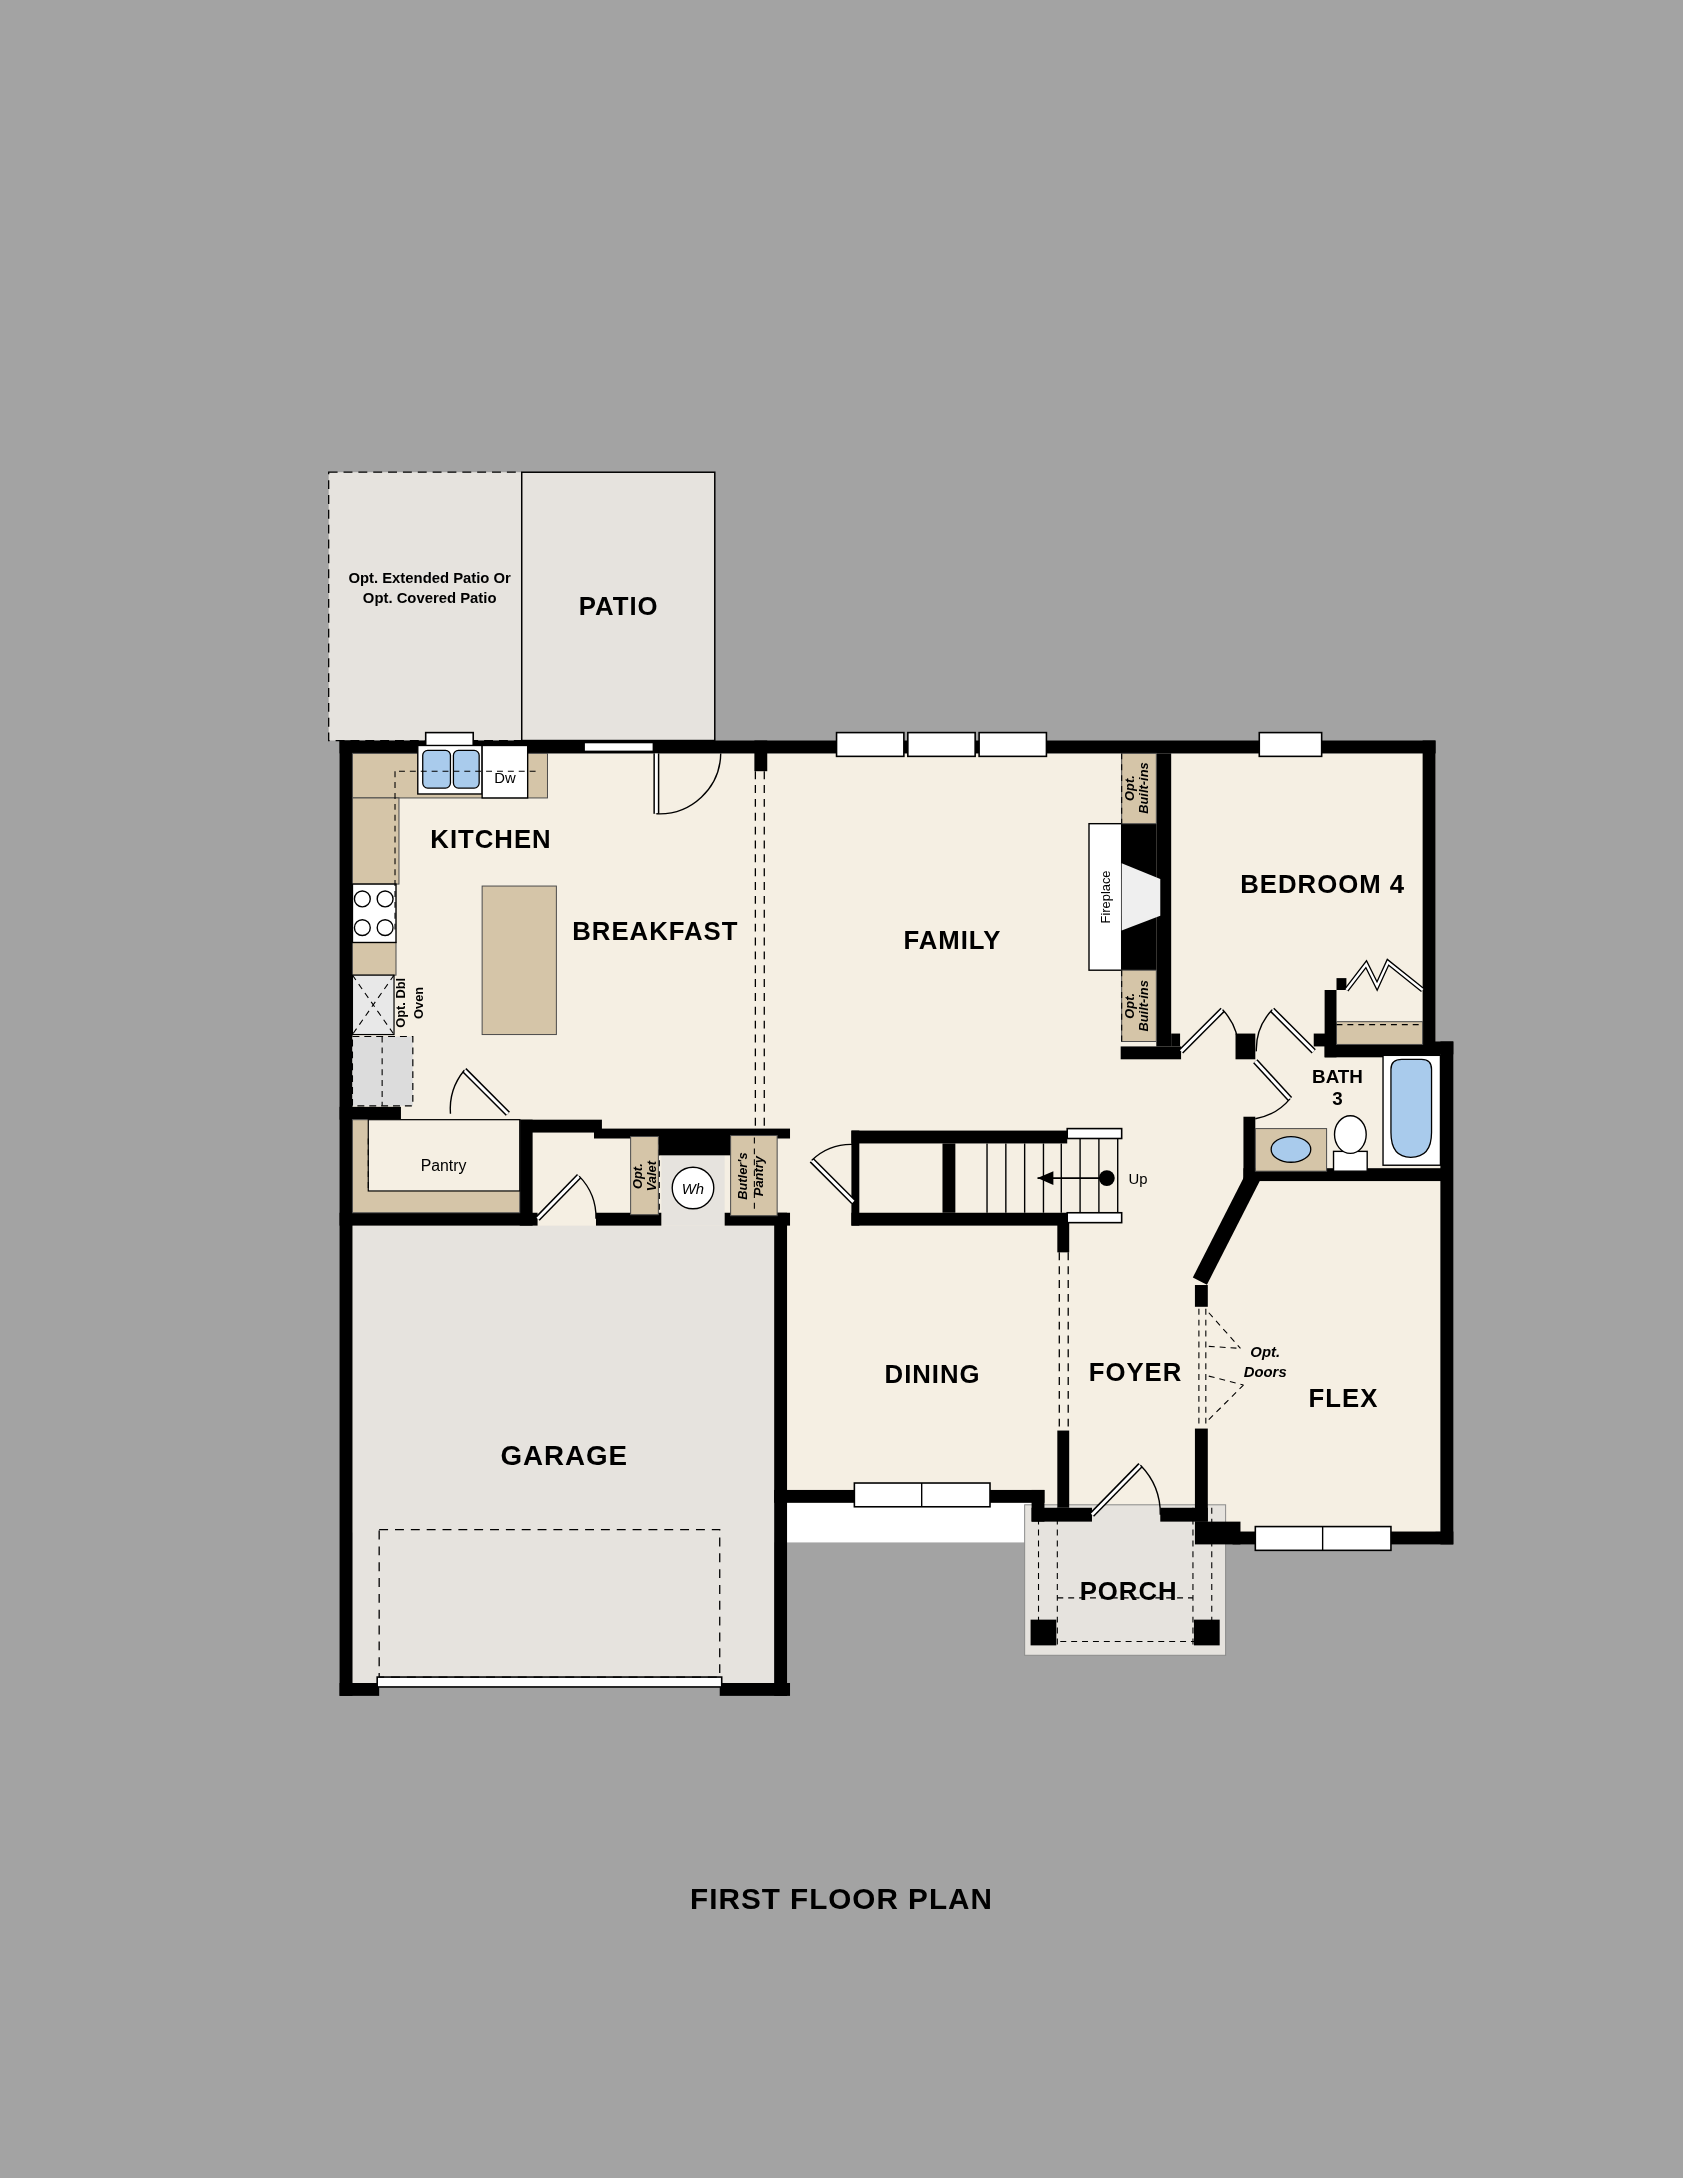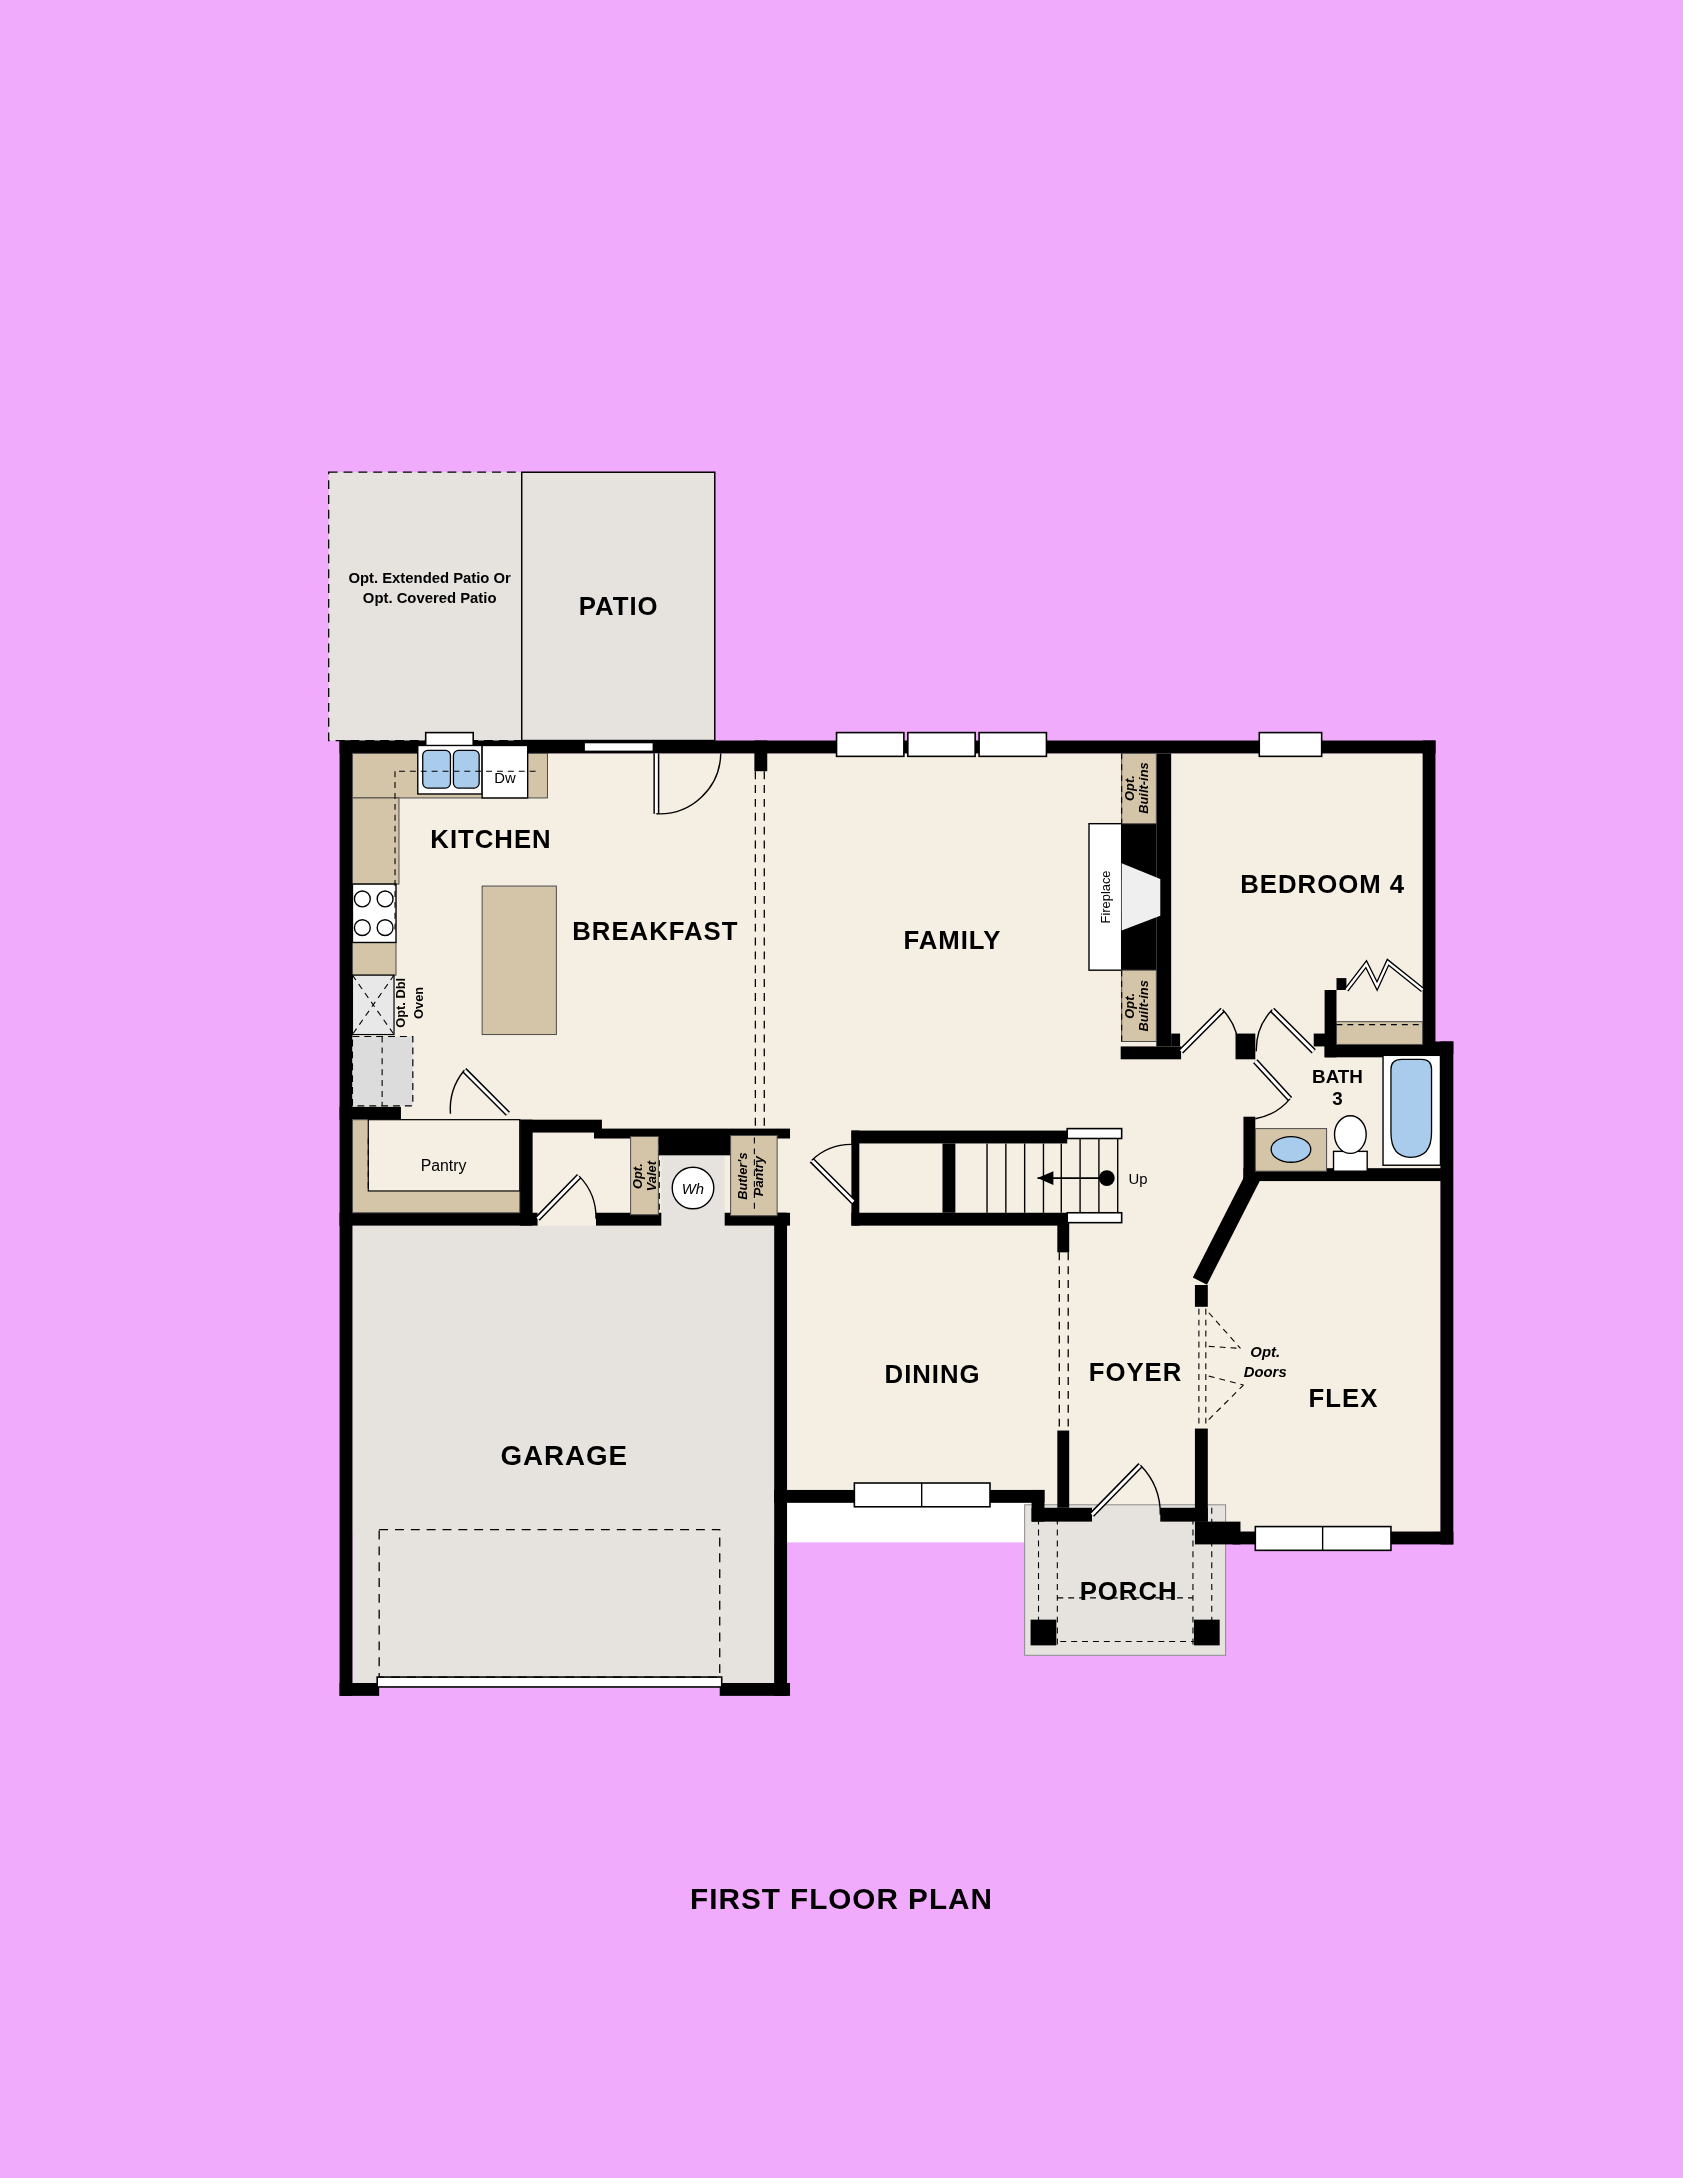--- a/index.html
+++ b/index.html
@@ -1,16 +1,16 @@
 <!DOCTYPE html>
 <html><head>
 <meta charset="utf-8">
 <style>
   html,body{margin:0;padding:0;background:#ffffff;}
-  #canvas{position:relative;width:1683px;height:2178px;background:#f0abfc;font-family:"Liberation Sans",sans-serif;}
+  #canvas{position:relative;width:1683px;height:2178px;background:#a3a3a3;font-family:"Liberation Sans",sans-serif;}
   svg{position:absolute;left:0;top:0;}
   text{fill:#000;}
   .room-label{font-size:26px;font-weight:bold;letter-spacing:1px;}
   .room-label-sm{font-size:19px;font-weight:bold;}
   .fix-label{font-size:15px;}
   .fix-label-b{font-size:16px;}
   .ann{font-size:13px;font-weight:bold;font-style:italic;}
   .ann-b{font-size:13px;font-weight:bold;}
   .ann-plain{font-size:13px;}
   .opt-doors{font-size:15px;font-weight:bold;font-style:italic;}

